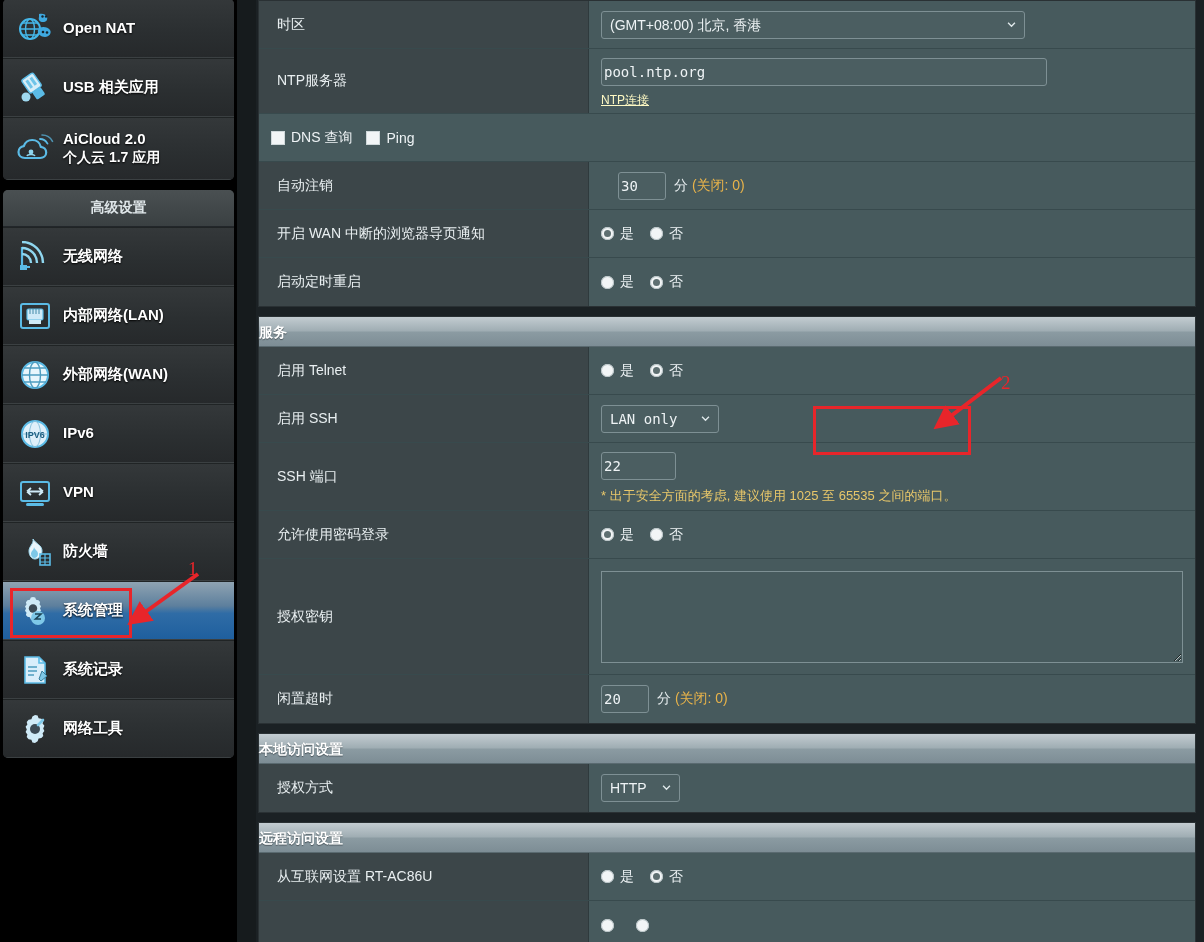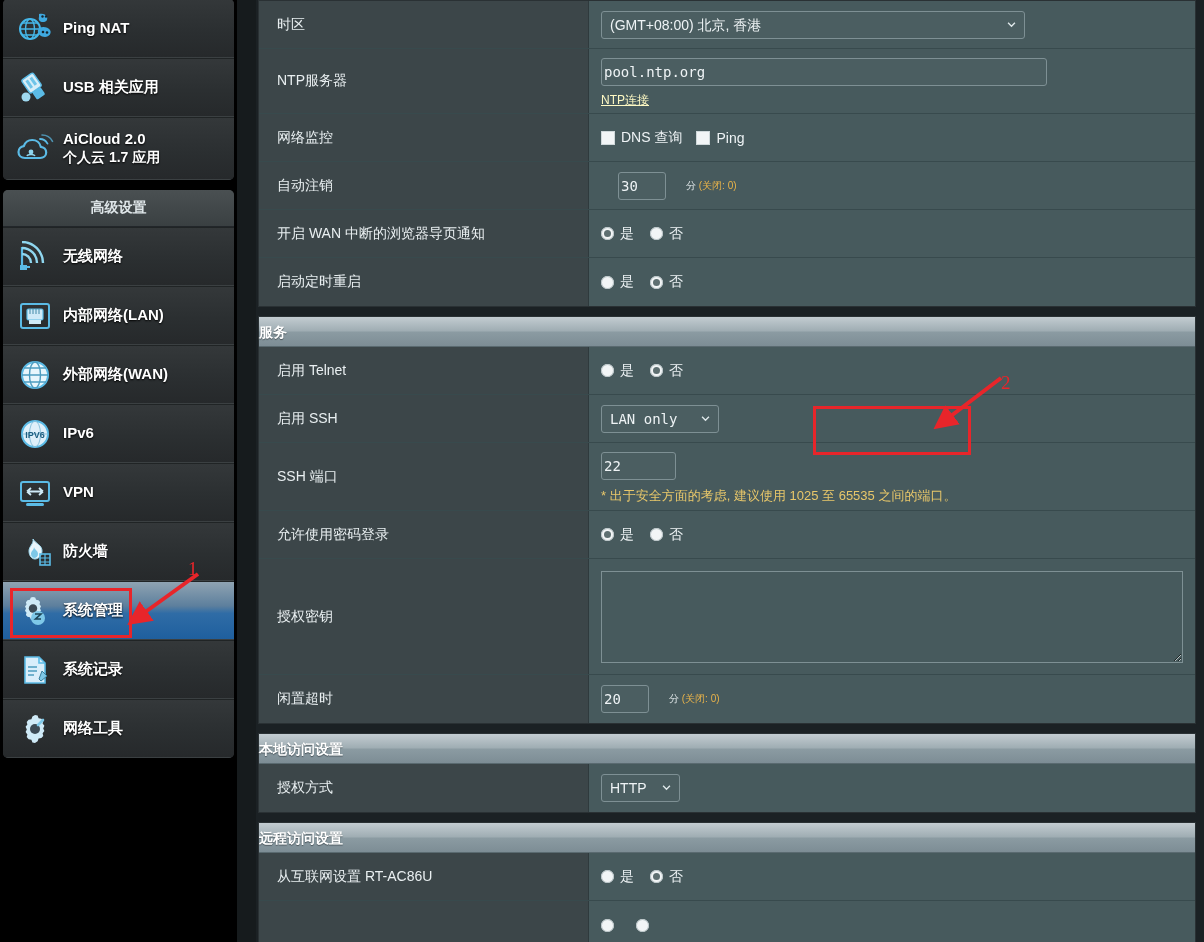--- a/index.html
+++ b/index.html
@@ -161,21 +161,21 @@
     width:582px;height:92px;
     padding:4px 6px;
     box-sizing:border-box;
     outline:none;
     resize:both;
   }
   .link{
     color:#fef9c3;text-decoration:underline;font-size:12px;cursor:pointer;
   }
   .hint{color:#e8c76a;font-size:13px;font-family:"Liberation Sans",sans-serif;}
-  .unit{color:#e8eef0;font-size:10px;margin-left:20px;}
+  .unit{color:#e8eef0;font-size:14px;margin-left:8px;}
   .unit .off{color:#e8b34a;}
 
   
   .radios{display:flex;align-items:center;gap:0;}
   .rg{display:inline-flex;align-items:center;margin-right:16px;cursor:pointer;}
   .rad{
     width:13px;height:13px;border-radius:50%;
     background:#f2f5f6;
     box-shadow:inset 0 0 0 1px #b9c4c7;
     display:inline-block;margin-right:6px;
@@ -221,21 +221,21 @@
           <ellipse cx="13" cy="18" rx="4.5" ry="10" fill="none" stroke="#45b6e8" stroke-width="1.4"></ellipse>
           <path d="M3 18h20M5 12h16M5 24h16" stroke="#45b6e8" stroke-width="1.4" fill="none"></path>
           <path d="M22 3c3-1 7 0 8 3s-1 5-4 5-5-2-4-5z" fill="#3fa9e0"></path>
           <circle cx="25.5" cy="5.5" r="1.2" fill="#16242c"></circle>
           <circle cx="29" cy="5.5" r="1.2" fill="#16242c"></circle>
           <path d="M22 17c4-2 9-1 11 2s-1 7-5 7-8-3-7-7z" fill="#3fa9e0"></path>
           <circle cx="26" cy="21" r="1.3" fill="#16242c"></circle>
           <circle cx="30" cy="21.5" r="1.3" fill="#16242c"></circle>
         </svg>
       </span>
-      <span class="nav-label">Ping NAT</span>
+      <span class="nav-label">Open NAT</span>
     </div>
 
     <div class="nav-item">
       <span class="nav-ico">
         <svg width="36" height="34" viewBox="0 0 36 34">
           <g transform="rotate(-35 18 17)">
             <rect x="11" y="3" width="14" height="16" rx="2" fill="#d8eef8" stroke="#5bbbe6" stroke-width="1.4"></rect>
             <rect x="13" y="19" width="10" height="9" rx="1.5" fill="#5bbbe6"></rect>
             <rect x="14" y="6" width="3" height="9" fill="#6fc4e8"></rect>
             <rect x="19" y="6" width="3" height="9" fill="#6fc4e8"></rect>
@@ -406,21 +406,20 @@
 
       <div class="row" style="min-height:65px">
         <div class="lbl">NTP服务器</div>
         <div class="val col">
           <input class="txt" style="width: 446px; margin-top: 4px;" value="pool.ntp.org">
           <span class="link" style="margin-top:6px">NTP连接</span>
         </div>
       </div>
 
       <div class="row">
-        <div class="lbl">网络监控</div>
         <div class="val">
           <label class="cg">
             <span class="cbx"></span>
             <span class="clabel">DNS 查询</span>
           </label>
           <label class="cg">
             <span class="cbx"></span>
             <span class="clabel">Ping</span>
           </label>
         </div>

